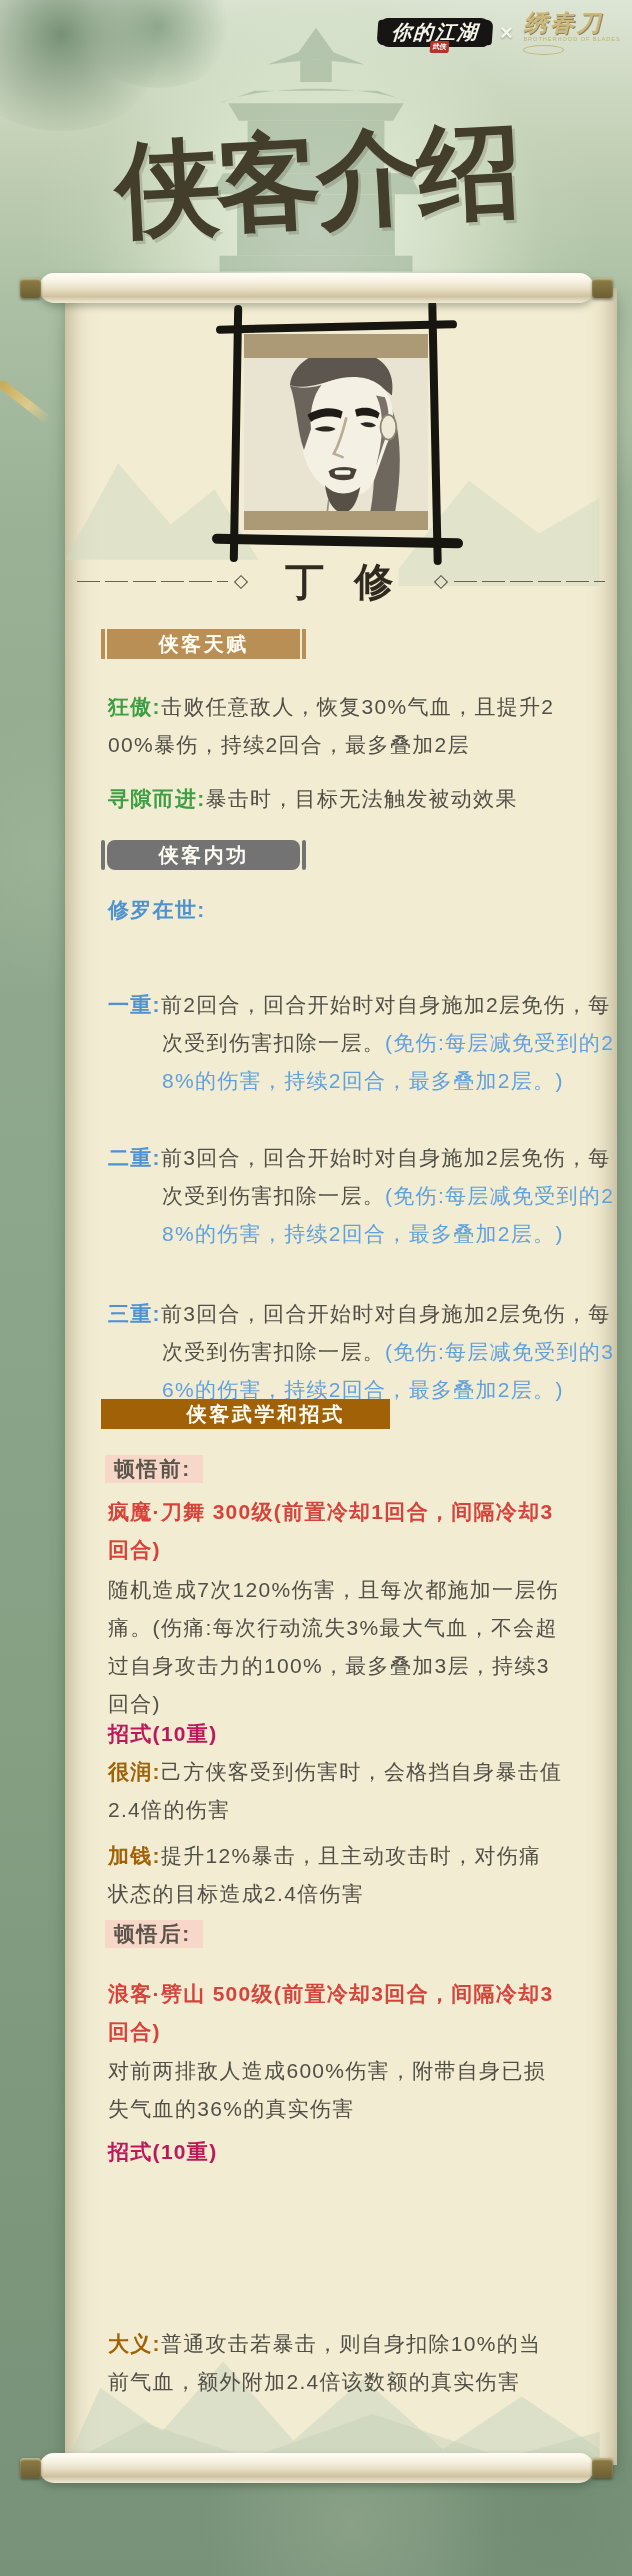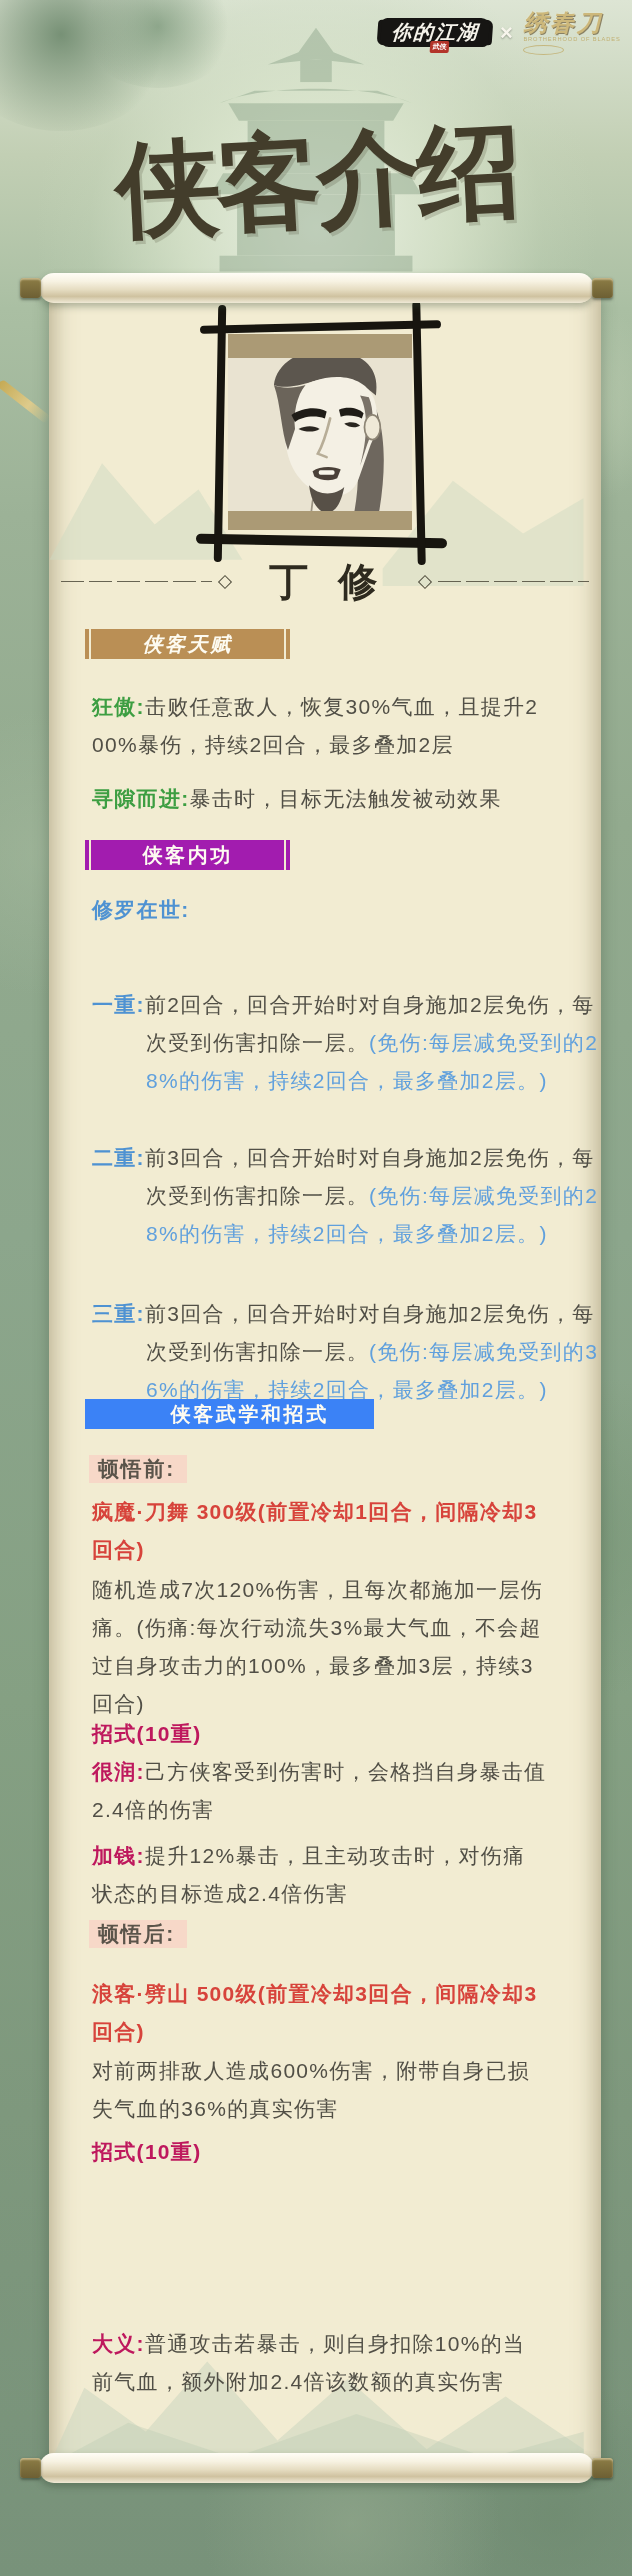--- a/index.html
+++ b/index.html
@@ -40,21 +40,21 @@
     letter-spacing:-3.5px;white-space:nowrap;text-shadow:2.6px 3.5px 0 rgba(55,48,28,.18);}
   
   .roller{position:absolute;left:39px;width:555px;height:30px;border-radius:15px;z-index:4;
     background:linear-gradient(180deg,#fffdf6 0%,#f7f2e2 28%,#e6ddc2 55%,#cfc2a0 78%,#efe9d6 100%);
     box-shadow:0 3.5px 7px rgba(50,70,50,.35);}
   .roller-top{top:273px;}
   .roller-bottom{top:2453px;}
   .knob{position:absolute;top:5.3px;width:21px;height:19.3px;background:linear-gradient(180deg,#8d7d46,#6d5f33);
     border-radius:3.5px;box-shadow:inset 0 1.8px 1.8px rgba(255,245,210,.5),0 1.8px 2.6px rgba(40,50,40,.5);}
   .knob-l{left:-19.3px;} .knob-r{right:-19.3px;}
-  .paper{position:absolute;left:49px;top:288px;width:552px;height:2177px;z-index:2;background:#f2ecd2;
+  .paper{position:absolute;left:65px;top:288px;width:552px;height:2177px;z-index:2;background:#f2ecd2;
     box-shadow:inset 17.6px 0 23px -14px rgba(120,105,70,.5),inset -17.6px 0 23px -14px rgba(120,105,70,.5),0 7px 14px rgba(50,70,50,.35);}
   .paper-mist{position:absolute;left:0;pointer-events:none;}
   
   .portrait{position:absolute;left:170px;top:38px;width:202px;height:214px;}
   .stroke{position:absolute;background:#17150f;border-radius:5.3px;}
   .stroke.top{left:-19.3px;top:-3.5px;width:241px;height:8px;transform:rotate(-1.3deg);}
   .stroke.bottom{left:-23px;bottom:-5.3px;width:251px;height:9.7px;transform:rotate(1.1deg);}
   .stroke.left{left:-2.6px;top:-21px;width:8px;height:257px;transform:rotate(1deg);}
   .stroke.right{right:-1.8px;top:-24.6px;width:8px;height:264px;transform:rotate(-1.2deg);}
   .photo{position:absolute;left:8.8px;top:8px;right:8.8px;bottom:9.7px;background:#e9e3d1;overflow:hidden;}
@@ -67,32 +67,32 @@
     background:repeating-linear-gradient(90deg,#4f4c3c 0 23px,rgba(79,76,60,0) 23px 28px);}
   .diamond{width:8px;height:8px;border:1.8px solid #4f4c3c;transform:rotate(45deg);margin:0 8.8px;flex:0 0 auto;background:transparent;}
   .char-name{margin:0 3.5px 0 30px;font-family:"Liberation Serif","DejaVu Serif",serif;
     font-size:39px;font-weight:700;color:#2e2a1f;letter-spacing:30px;white-space:nowrap;}
   
   .sec-head{position:absolute;left:36px;height:30px;}
   .sec-head .head-box{position:absolute;left:6.2px;top:0;width:193px;height:30px;display:flex;align-items:center;justify-content:center;
     color:#fdfbf1;font-size:20px;font-weight:700;letter-spacing:2.6px;}
   .sec-head .bar{position:absolute;top:0;width:4.4px;height:30px;}
   .sec-head .bar.l{left:0;} .sec-head .bar.r{left:201px;}
-  .sec-head.tan .head-box,.sec-head.tan .bar{background:#ba8f55;font-style:italic;}
-  .sec-head.blue .head-box,.sec-head.blue .bar{background:#a21caf;}
+  .sec-head.tan .head-box,.sec-head.tan .bar{background:#ba8f55;}
+  .sec-head.blue .head-box,.sec-head.blue .bar{background:#737373;border-radius:8px;}
   .sec-head.red .head-box{width:237px;} .sec-head.red .bar.r{left:245px;}
-  .sec-head.red .head-box,.sec-head.red .bar{background:#3b82f6;padding-left:40px;}
+  .sec-head.red .head-box,.sec-head.red .bar{background:#a16207;padding-left:40px;}
   
   .para{position:absolute;left:43px;width:455px;margin:0;font-size:21px;line-height:38px;
     letter-spacing:1.3px;color:#514f46;word-break:break-all;}
   .para.hang{padding-left:54px;text-indent:-54px;margin-top:48px;}
   .lbl{font-weight:700;}
   .lbl.green{color:#3d9e42;}
   .lbl.blue{color:#4e92d2;}
-  .lbl.orange{color:#be185d;}
+  .lbl.orange{color:#a16207;}
   .note-blue{color:#60a0dd;}
   .red-title{color:#d7433b;font-weight:700;}
   .orange-line{color:#be185d;font-weight:700;}
   .tag{position:absolute;left:40px;}
   .tag-bg{display:inline-block;background:#f7d8c8;color:#5a544a;font-size:21px;font-weight:700;
     line-height:28px;padding:0 12.3px 0 8.8px;letter-spacing:1.8px;}
 </style>
 </head>
 <body>
 

